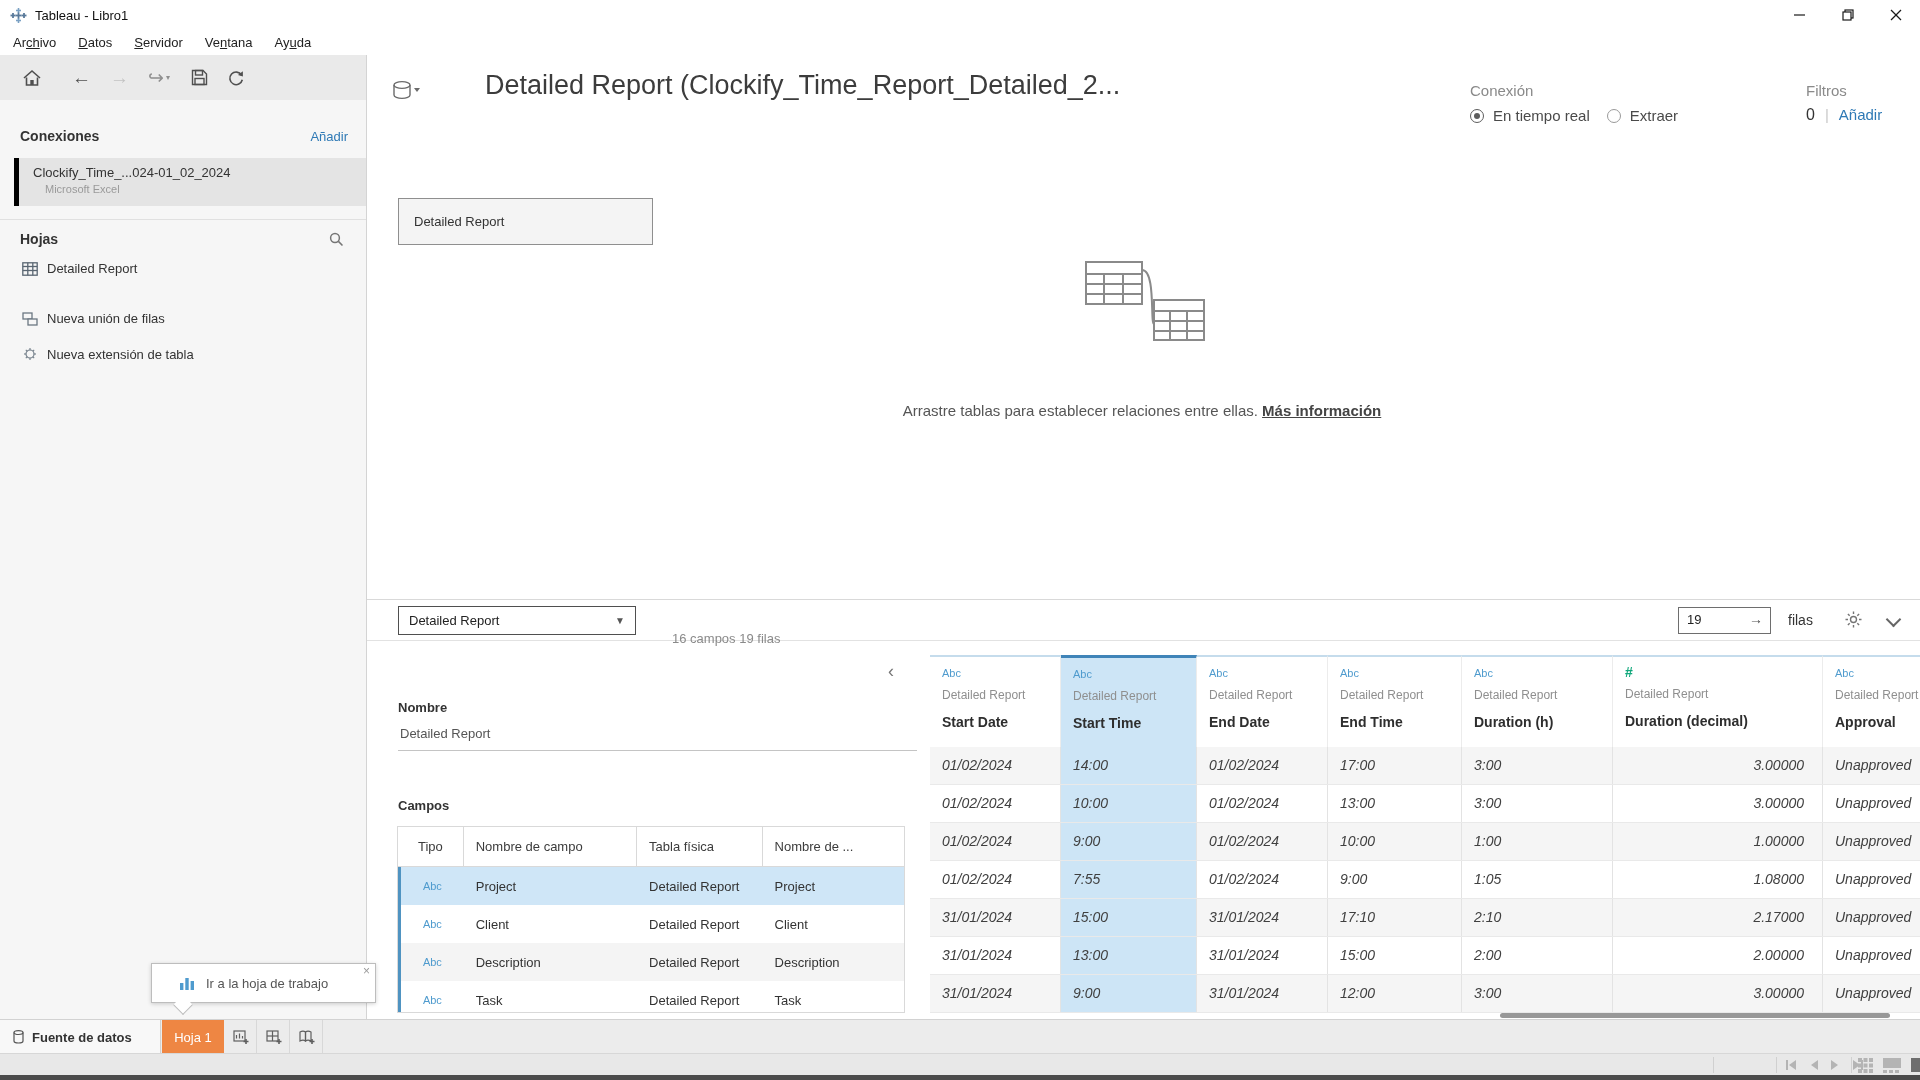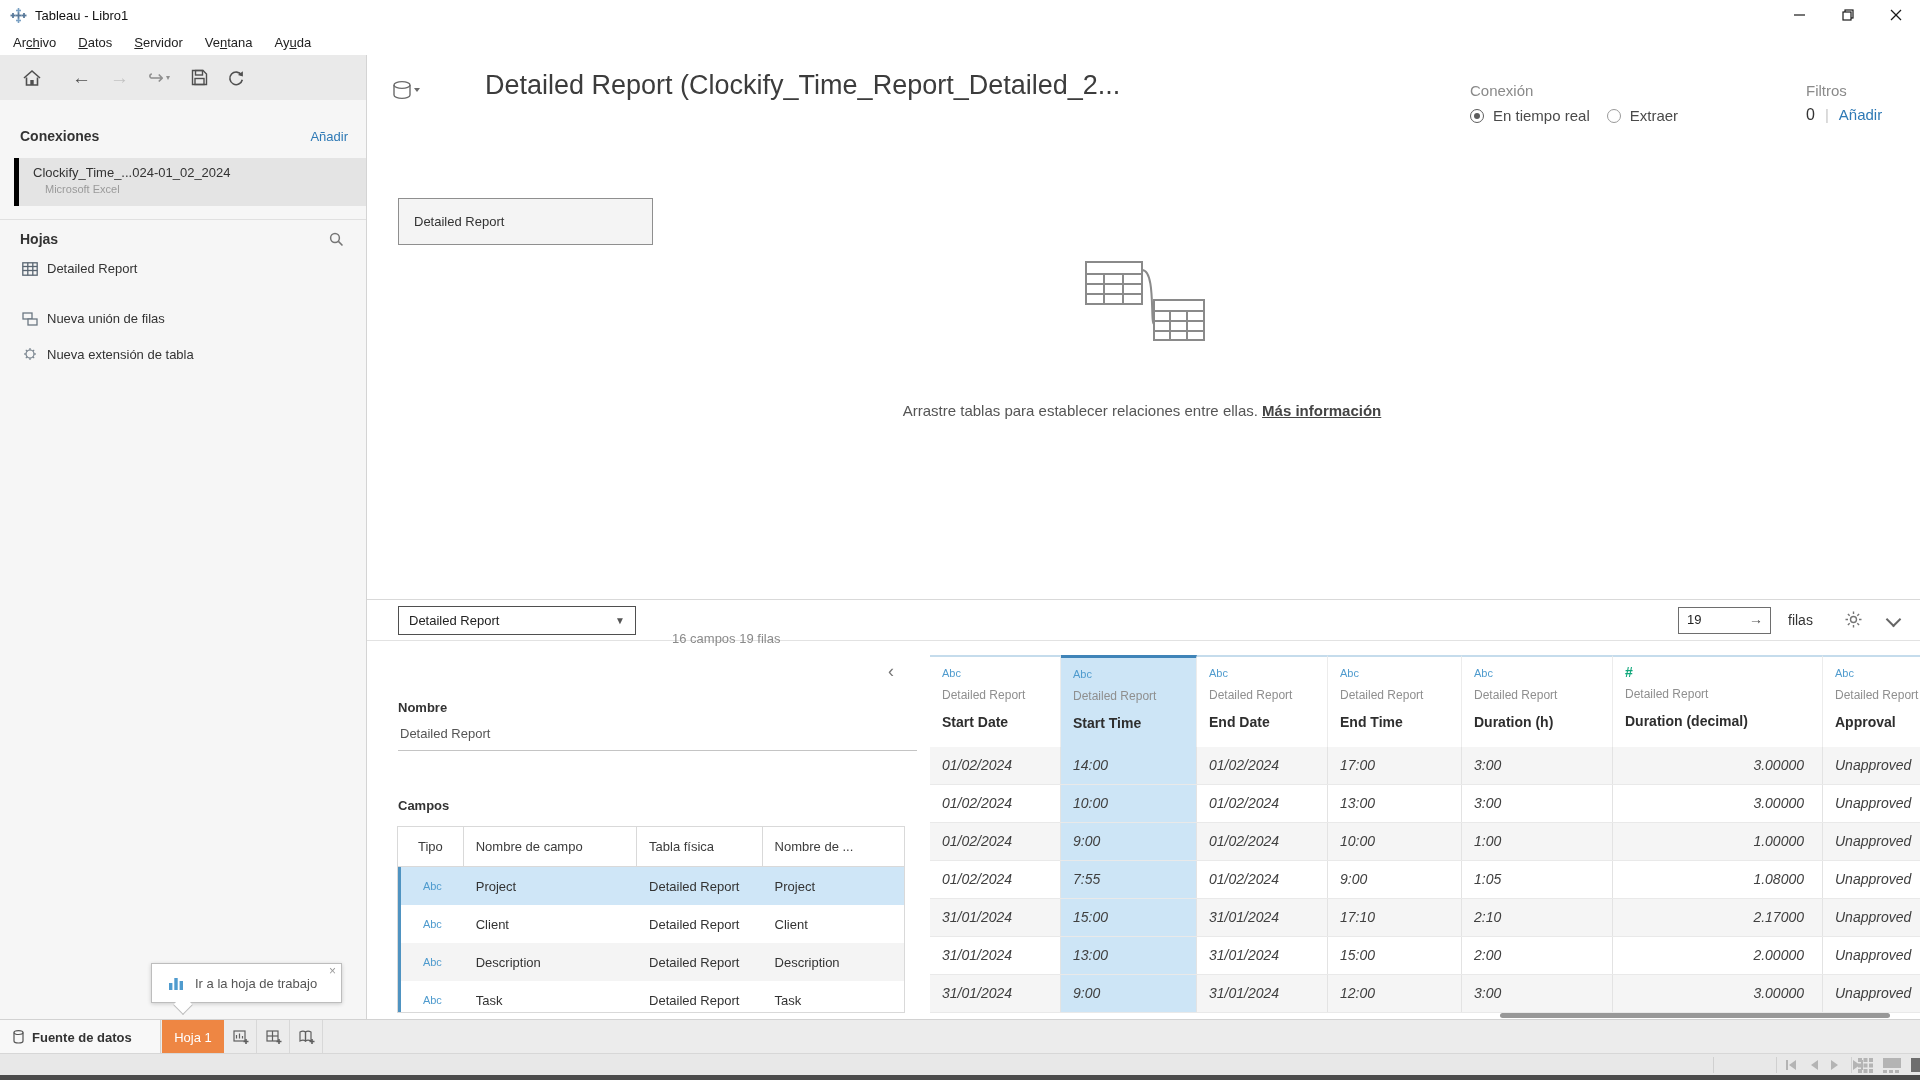--- a/index.html
+++ b/index.html
@@ -90,21 +90,21 @@
   .gh-src{font-size:12px;color:#8f8f8f;margin-top:9px;white-space:nowrap;}
   .gh-name{font-size:14px;font-weight:bold;color:#2e2e2e;margin-top:12px;white-space:nowrap;}
   .grid-body{left:930px;top:747px;width:990px;height:266px;overflow:hidden;}
   .gr{display:flex;height:38px;box-sizing:border-box;border-bottom:1px solid #e9e9e9;background:#fff;}
   .gr.odd{background:#f5f5f5;}
   .gc{flex:none;box-sizing:border-box;font-size:14px;color:#404040;line-height:37px;padding-left:12px;border-right:1px solid #e3e3e3;overflow:hidden;white-space:nowrap;font-style:italic;}
   .gc.hl{background:#cde5f6;}
   .gc.right{text-align:right;padding-right:18px;padding-left:0;}
   .hscroll-thumb{left:1500px;top:1013px;width:390px;height:5px;background:#989898;border-radius:3px;}
   
-  .tooltip{left:151px;top:963px;width:191px;height:40px;background:#fff;border:1px solid #bdbdbd;box-sizing:border-box;box-shadow:0 1px 4px rgba(0,0,0,.18);display:flex;align-items:center;padding-left:16px;}
+  .tooltip{left:151px;top:963px;width:225px;height:40px;background:#fff;border:1px solid #bdbdbd;box-sizing:border-box;box-shadow:0 1px 4px rgba(0,0,0,.18);display:flex;align-items:center;padding-left:27px;}
   .tt-text{font-size:13px;color:#555;margin-left:9px;}
   .tt-close{position:absolute;right:5px;top:0px;font-size:12px;color:#9a9a9a;}
   .tt-caret{left:176px;top:998px;width:13px;height:13px;background:#fff;border-right:1px solid #bdbdbd;border-bottom:1px solid #bdbdbd;transform:rotate(45deg);}
   
   .tabsrow{left:0;top:1019px;width:1920px;height:34px;background:#ececec;border-top:1px solid #d2d2d2;box-sizing:border-box;}
   .tab-ds{position:absolute;left:0;top:0;width:161px;height:34px;background:#f8f8f8;border-right:1px solid #d2d2d2;box-sizing:border-box;display:flex;align-items:center;padding-left:13px;gap:8px;font-size:13px;font-weight:bold;color:#333;}
   .tab-sheet{position:absolute;left:162px;top:0;width:62px;height:34px;background:#ee8643;color:#fff;font-size:13px;display:flex;align-items:center;justify-content:center;}
   .tab-btn{position:absolute;top:0;width:32px;height:34px;border-right:1px solid #d8d8d8;box-sizing:border-box;display:flex;align-items:center;justify-content:center;}
   
   .statusbar{left:0;top:1053px;width:1920px;height:22px;background:#e8e8e8;border-top:1px solid #d7d7d7;box-sizing:border-box;}

